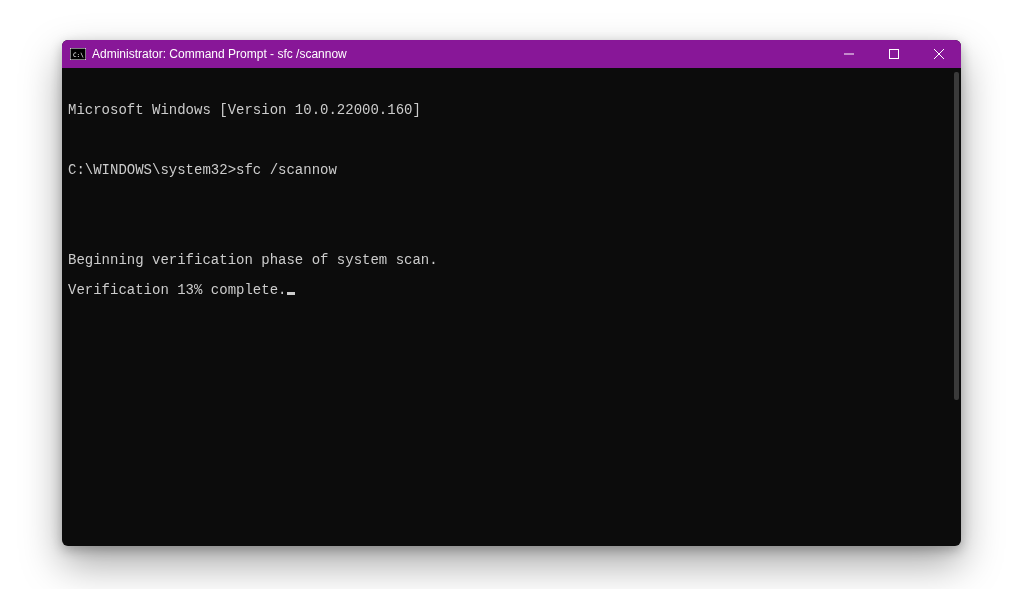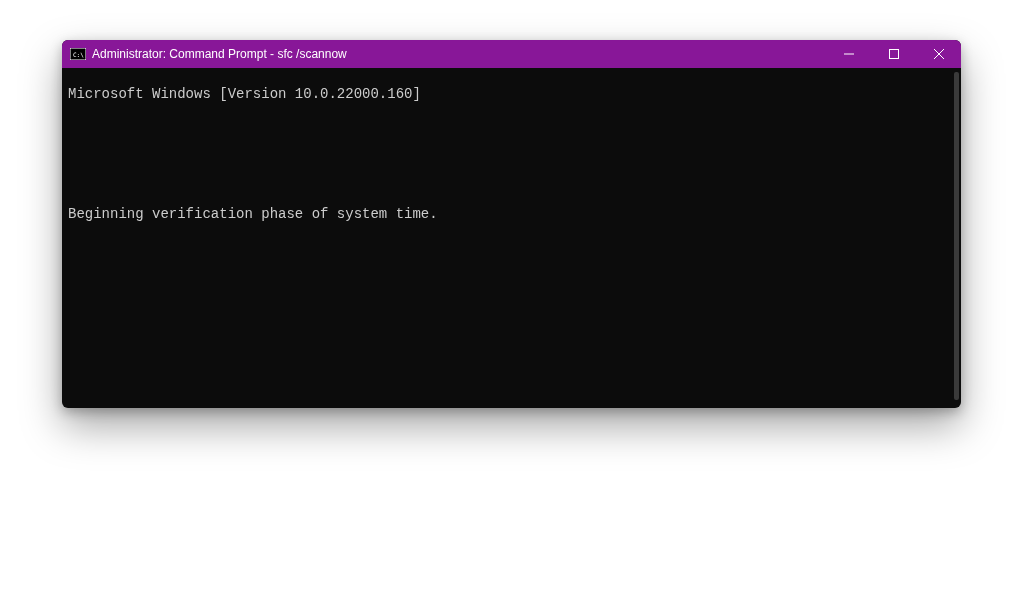--- a/index.html
+++ b/index.html
@@ -9,21 +9,21 @@
     height: 589px;
     background: #ffffff;
     font-family: "Segoe UI", Tahoma, sans-serif;
     overflow: hidden;
   }
   .window {
     position: absolute;
     left: 62px;
     top: 40px;
     width: 899px;
-    height: 368px;
+    height: 506px;
     background: #0c0c0c;
     border-radius: 6px;
     box-shadow: 0 18px 40px rgba(0,0,0,0.35), 0 4px 12px rgba(0,0,0,0.25);
     overflow: hidden;
     display: flex;
     flex-direction: column;
   }
   .titlebar {
     height: 28px;
     background: #881798;
@@ -57,21 +57,21 @@
     height: 100%;
     display: flex;
     align-items: center;
     justify-content: center;
     color: #ffffff;
   }
   .win-btn svg { display:block; }
   .terminal-body {
     flex: 1 1 auto;
     position: relative;
-    padding: 4px 6px;
+    padding: 20px 6px;
     font-family: Consolas, "Courier New", monospace;
     font-size: 14px;
     line-height: 15px;
     color: #cccccc;
     white-space: pre;
     overflow: hidden;
   }
   .terminal-body .line { display:block; }
   .cursor {
     display:inline-block;
@@ -121,19 +121,21 @@
           <line x1="0" y1="0" x2="10" y2="10" stroke="#ffffff" stroke-width="1"></line>
           <line x1="10" y1="0" x2="0" y2="10" stroke="#ffffff" stroke-width="1"></line>
         </svg>
       </div>
     </div>
   </div>
 
   <div class="terminal-body">
 <span class="line">Microsoft Windows [Version 10.0.22000.160]</span>
 <span class="line">&nbsp;</span>
+<span class="line"><span>C:\WINDOWS\system32&gt;</span><span>sfc /scannow</span></span>
 <span class="line">&nbsp;</span>
 <span class="line">&nbsp;</span>
-<span class="line">Beginning verification phase of system time.</span>
+<span class="line">Beginning verification phase of system scan.</span>
+<span class="line"><span>Verification 13% complete.</span><span class="cursor"></span></span>
     <div class="scrollbar"></div>
   </div>
 
 </div>
 
 </body></html>

